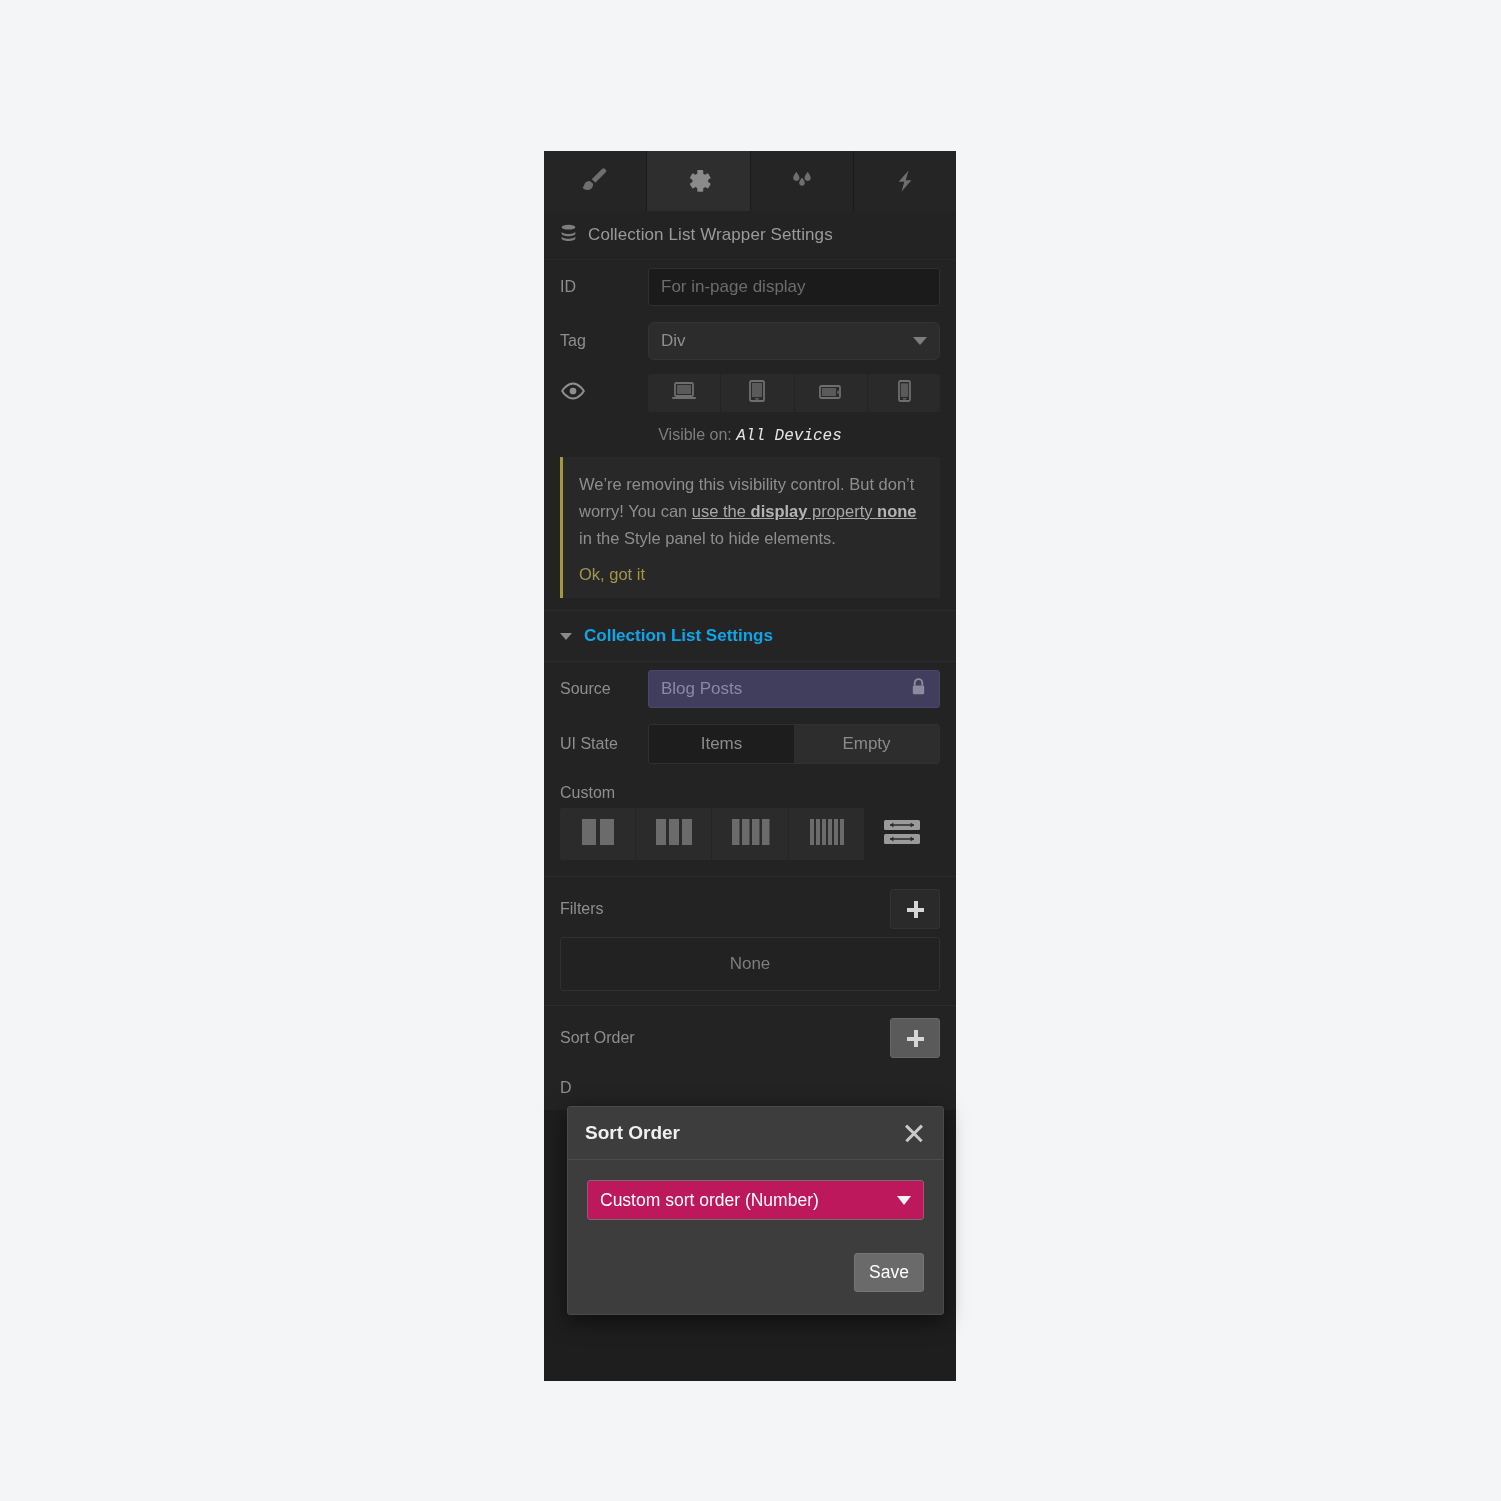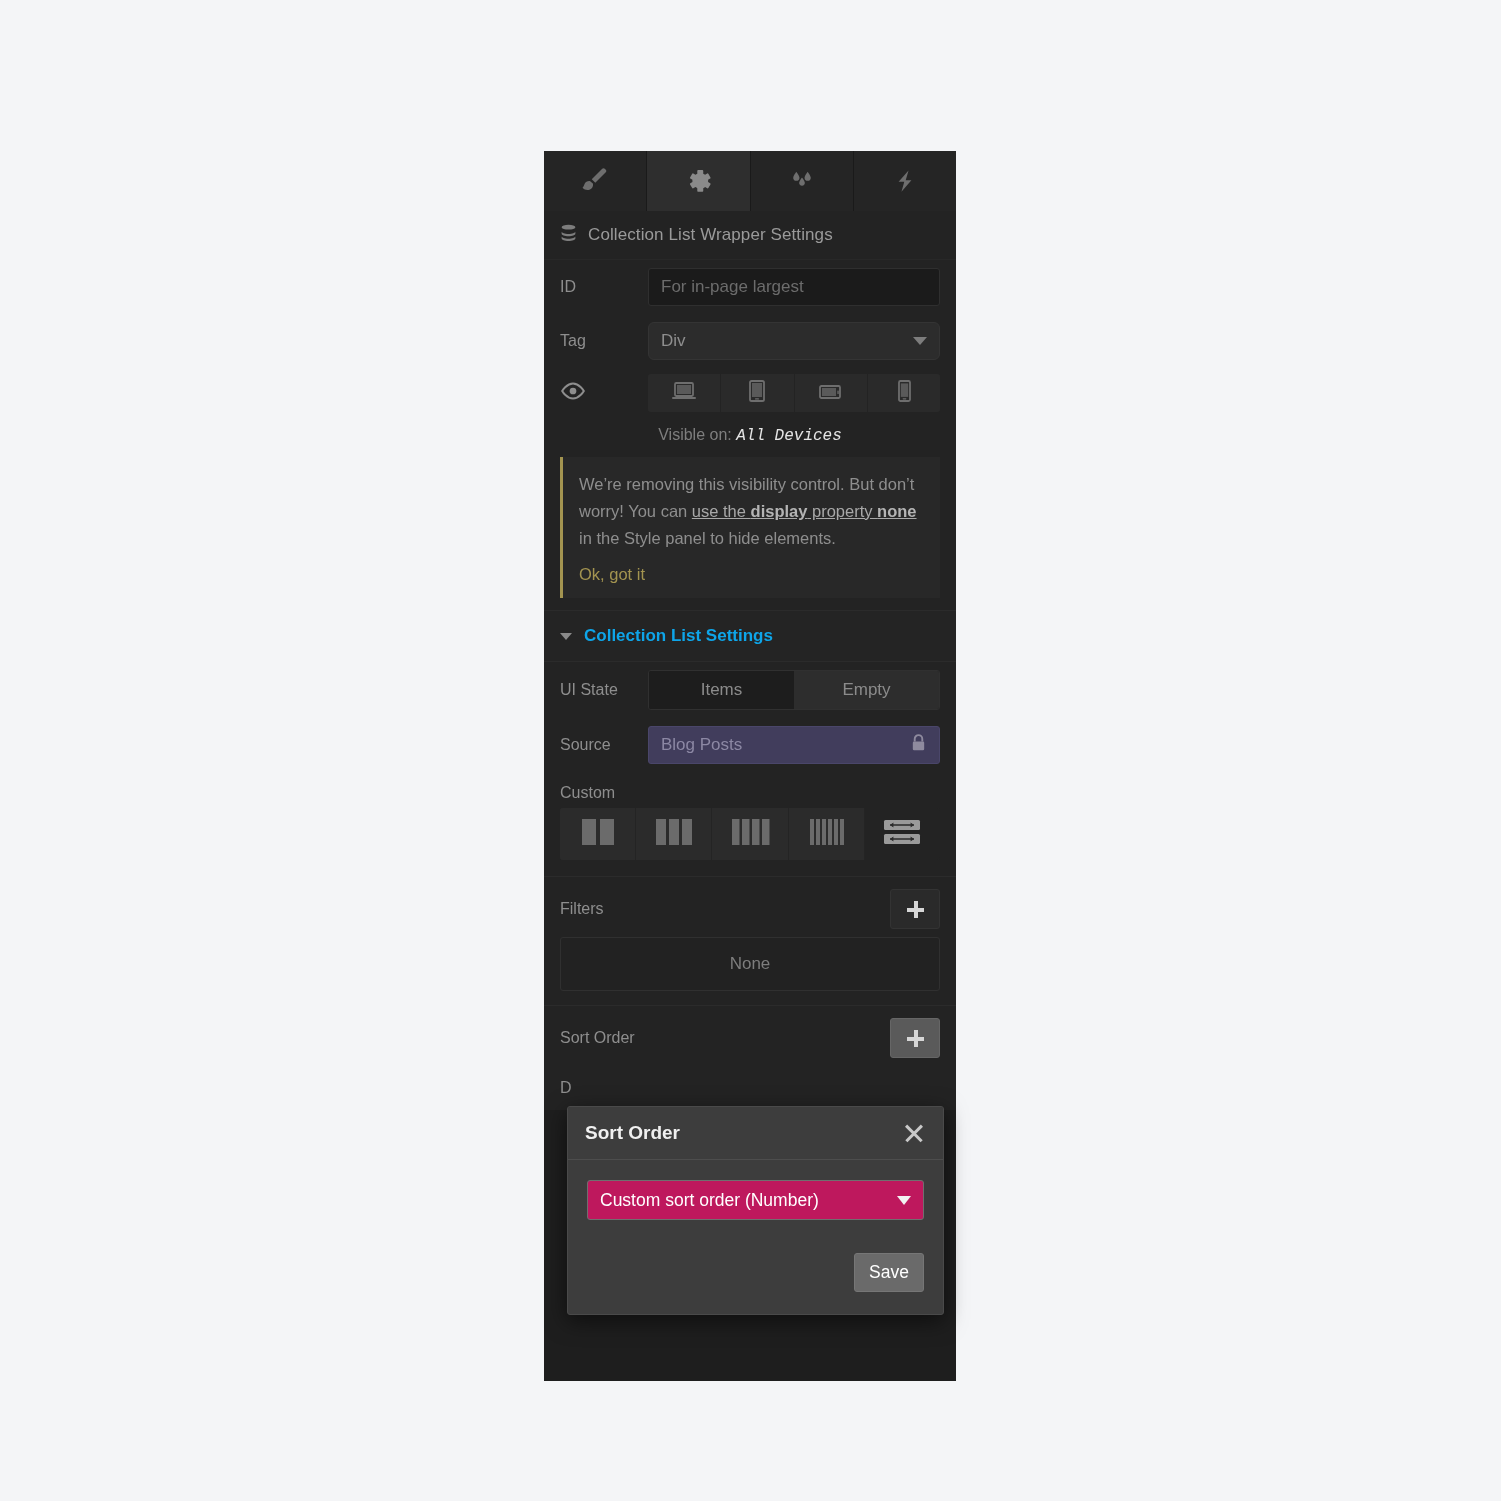--- a/index.html
+++ b/index.html
@@ -431,21 +431,21 @@
         </svg>
       </span>
       <span class="title">Collection List Wrapper Settings</span>
     </div>
 
     <div class="body-area">
 
       <div class="row">
         <div class="label">ID</div>
         <div class="field">
-          <div class="input-box" placeholder="For in-page linking">For in-page largest</div>
+          <div class="input-box" placeholder="For in-page linking">For in-page display</div>
         </div>
       </div>
 
       <div class="row">
         <div class="label">Tag</div>
         <div class="field">
           <div class="select-box">
             <span>Div</span>
             <span class="caret"></span>
           </div>
@@ -510,44 +510,44 @@
         <p><span>We’re removing this visibility control.</span> <span>But don’t worry! You can </span><u><span>use the </span><b>display</b><span> property </span><b>none</b></u><span> in the Style panel to hide elements.</span></p>
         <span class="got-it">Ok, got it</span>
       </div>
 
       <div class="collapse-header">
         <span class="tri-down"></span>
         <span class="title">Collection List Settings</span>
       </div>
 
       <div class="row">
-        <div class="label">UI State</div>
-        <div class="field">
-          <div class="segmented">
-            <div class="seg selected">Items</div>
-            <div class="seg">Empty</div>
-          </div>
-        </div>
-      </div>
-
-      <div class="row">
         <div class="label">Source</div>
         <div class="field">
           <div class="source-box">
             <span>Blog Posts</span>
             <span>
               <svg width="17" height="20" viewBox="0 0 16 19">
                 <path d="M4.4 8V5.6a3.6 3.6 0 017.2 0V8" fill="none" stroke="#8e8a9e" stroke-width="1.8"></path>
                 <rect x="2.6" y="8" width="10.8" height="8.4" rx="1.2" fill="#8e8a9e"></rect>
               </svg>
             </span>
           </div>
         </div>
       </div>
 
+      <div class="row">
+        <div class="label">UI State</div>
+        <div class="field">
+          <div class="segmented">
+            <div class="seg selected">Items</div>
+            <div class="seg">Empty</div>
+          </div>
+        </div>
+      </div>
+
       <div class="sub-label">Custom</div>
       <div class="layout-group">
         <div class="layout-btn">
           <span>
             <svg width="48" height="34" viewBox="0 0 48 34">
               <rect x="8" y="4" width="14" height="26" fill="#6b6b6b"></rect>
               <rect x="26" y="4" width="14" height="26" fill="#6b6b6b"></rect>
             </svg>
           </span>
         </div>

